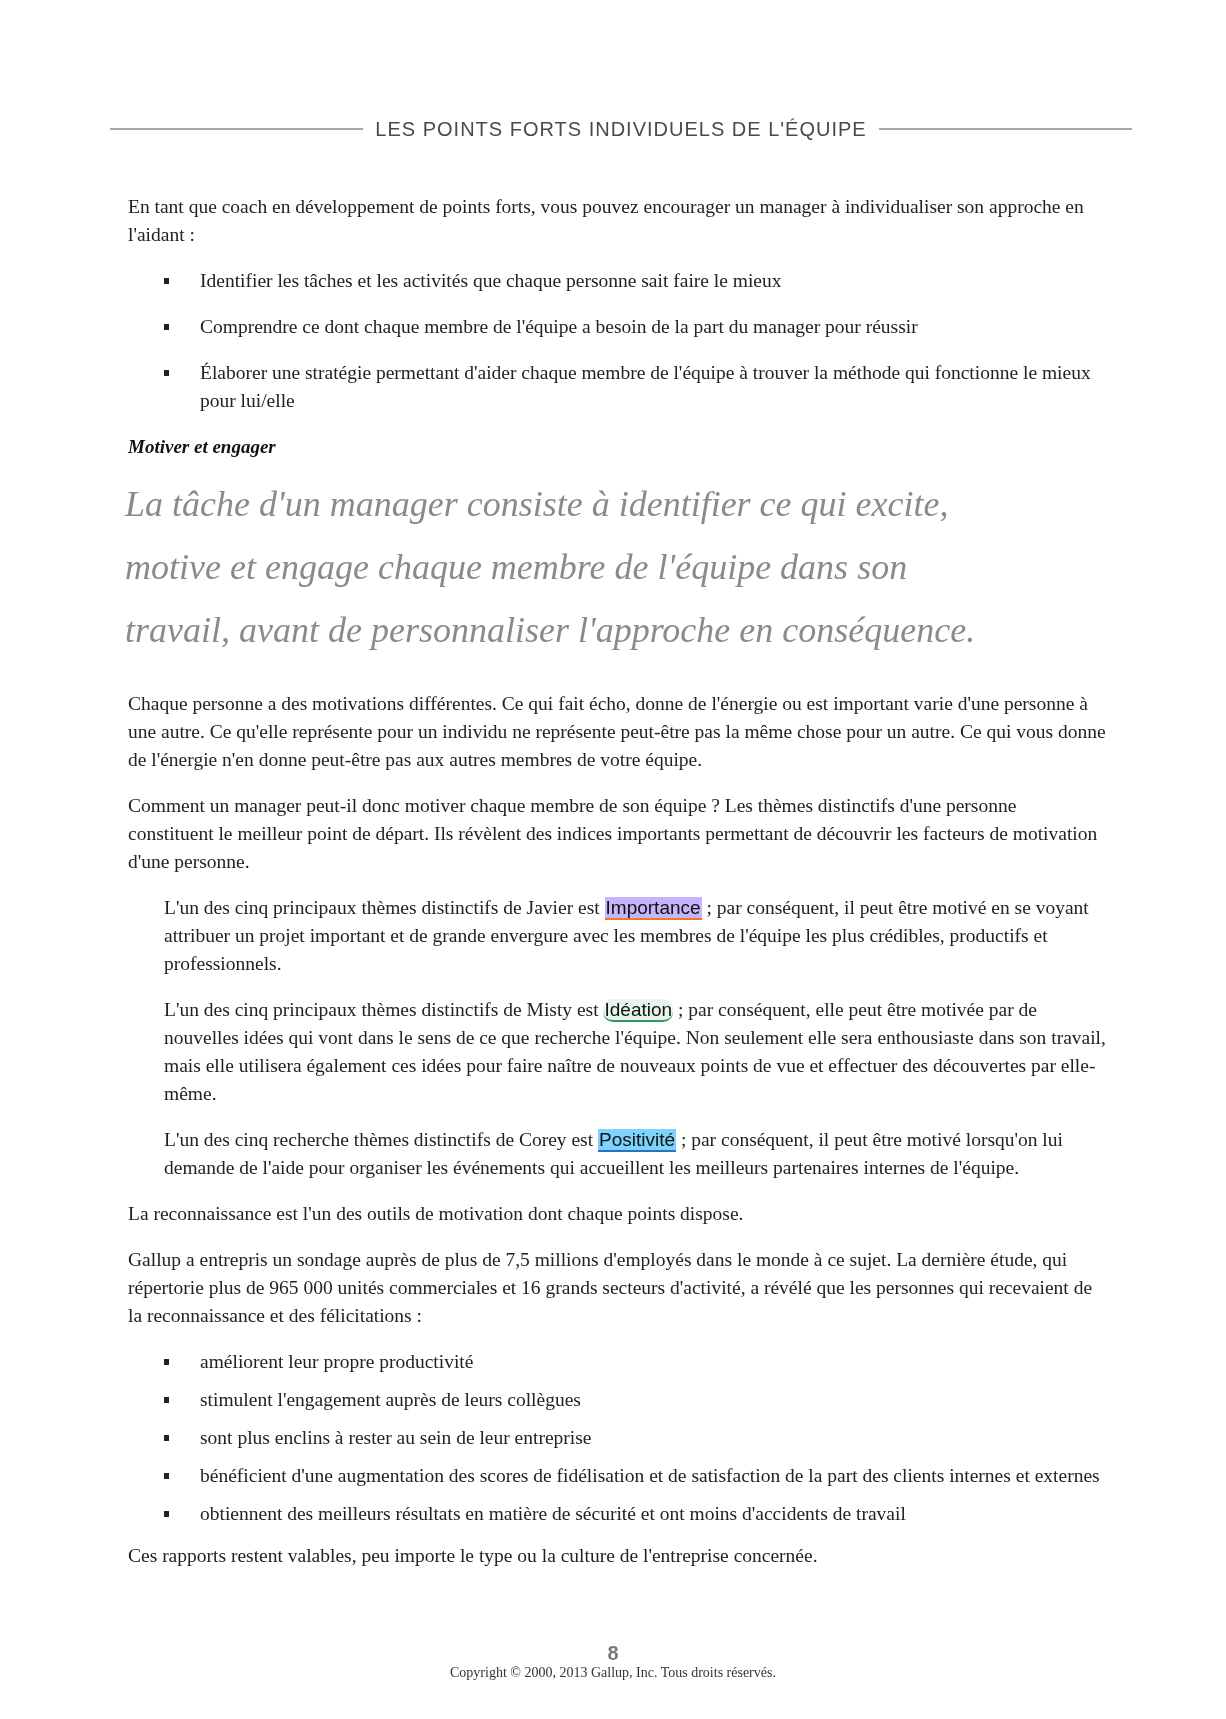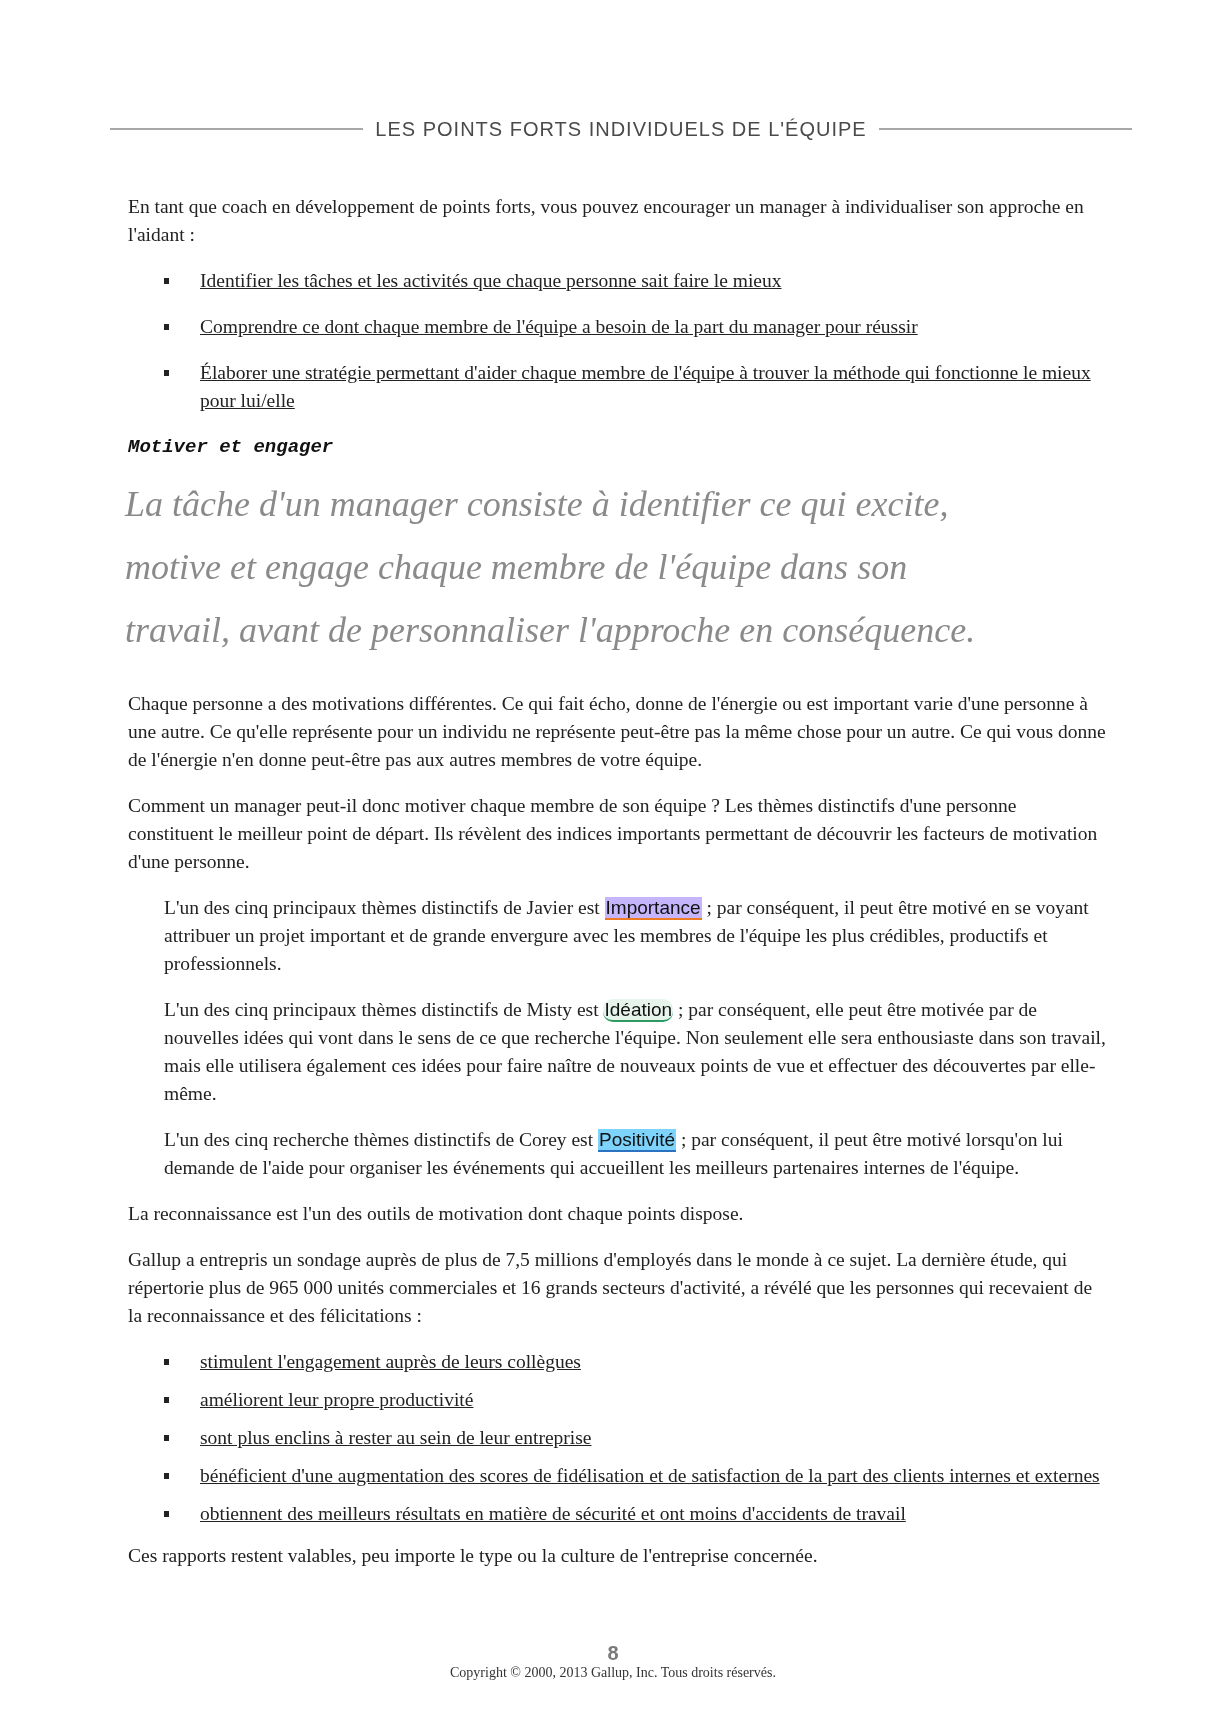--- a/index.html
+++ b/index.html
@@ -5,26 +5,26 @@
     html, body { margin: 0; padding: 0; background: #ffffff; }
     body { width: 1226px; height: 1719px; position: relative; overflow: hidden; }
     .page { position: absolute; left: 0; top: 0; width: 1226px; height: 1719px; }
 
     .header { position: absolute; left: 110px; top: 114px; width: 1022px; height: 30px; display: flex; align-items: center; }
     .header .rule { flex: 1; height: 2px; background: #a8a8a8; }
     .header .title { font-family: "Liberation Sans", sans-serif; font-size: 20px; letter-spacing: 1px; color: #4a4a4a; padding: 0 12px; white-space: nowrap; }
 
     .content { position: absolute; left: 128px; top: 193px; width: 990px; font-family: "Liberation Serif", serif; font-size: 19.5px; line-height: 28px; color: #222; }
     .content p { margin: 0 12px 18px 0; }
-    .bullets { list-style: none; margin: 8px 0 14px 0; padding: 0; text-decoration: underline; }
+    .bullets { list-style: none; margin: 8px 0 14px 0; padding: 0; }
     .bullets li { position: relative; padding-left: 72px; margin-bottom: 18px; }
     .bullets li .bullet { position: absolute; left: 36px; top: 11px; width: 5px; height: 6px; background: #222; }
     .bullets.tight li { margin-bottom: 10px; }
 
-    .subhead { font-family: Liberation Mono, monospace; font-style: italic; font-weight: bold; font-size: 19px; color: #111; margin: 6px 0 12px 0; }
+    .subhead { font-family: Liberation Serif, serif; font-style: italic; font-weight: bold; font-size: 19px; color: #111; margin: 6px 0 12px 0; }
     .pullquote { font-family: "Liberation Serif", serif; font-style: italic; font-size: 36px; line-height: 63px; color: #8a8a8a; margin: 0 0 28px -3px; width: 880px; }
 
     .indent { padding-left: 36px; }
     .theme { font-family: "Liberation Sans", sans-serif; font-size: 19px; color: #111; padding: 0 1px; }
     .theme.orange { background: #c4b5fd; border-bottom: 2px solid #ee7b22; }
     .theme.green { background: #e6f4ec; border-bottom: 2px solid #2e9a63; border-radius: 10px; }
     .theme.blue { background: #7dd3fc; border-bottom: 2px solid #2b73c2; }
 
     .footer { position: absolute; left: 0; top: 1642px; width: 1226px; text-align: center; }
     .footer .pagenum { font-family: "Liberation Sans", sans-serif; font-weight: bold; font-size: 20px; color: #7a7a7a; line-height: 22px; }
@@ -59,22 +59,22 @@
     <p class="indent"><span>L'un des cinq principaux thèmes distinctifs de Javier est </span><span class="theme orange">Importance</span><span> ; par conséquent, il peut être motivé en se voyant attribuer un projet important et de grande envergure avec les membres de l'équipe les plus crédibles, productifs et professionnels.</span></p>
 
     <p class="indent"><span>L'un des cinq principaux thèmes distinctifs de Misty est </span><span class="theme green">Idéation</span><span> ; par conséquent, elle peut être motivée par de nouvelles idées qui vont dans le sens de ce que recherche l'équipe. Non seulement elle sera enthousiaste dans son travail, mais elle utilisera également ces idées pour faire naître de nouveaux points de vue et effectuer des découvertes par elle-même.</span></p>
 
     <p class="indent"><span>L'un des cinq recherche thèmes distinctifs de Corey est </span><span class="theme blue">Positivité</span><span> ; par conséquent, il peut être motivé lorsqu'on lui demande de l'aide pour organiser les événements qui accueillent les meilleurs partenaires internes de l'équipe.</span></p>
 
     <p>La reconnaissance est l'un des outils de motivation dont chaque points dispose.</p>
     <p>Gallup a entrepris un sondage auprès de plus de 7,5 millions d'employés dans le monde à ce sujet. La dernière étude, qui répertorie plus de 965 000 unités commerciales et 16 grands secteurs d'activité, a révélé que les personnes qui recevaient de la reconnaissance et des félicitations :</p>
 
     <ul class="bullets tight">
+      <li><span class="bullet"></span><span>améliorent leur propre productivité</span></li>
       <li><span class="bullet"></span><span>stimulent l'engagement auprès de leurs collègues</span></li>
-      <li><span class="bullet"></span><span>améliorent leur propre productivité</span></li>
       <li><span class="bullet"></span><span>sont plus enclins à rester au sein de leur entreprise</span></li>
       <li><span class="bullet"></span><span>bénéficient d'une augmentation des scores de fidélisation et de satisfaction de la part des clients internes et externes</span></li>
       <li><span class="bullet"></span><span>obtiennent des meilleurs résultats en matière de sécurité et ont moins d'accidents de travail</span></li>
     </ul>
 
     <p>Ces rapports restent valables, peu importe le type ou la culture de l'entreprise concernée.</p>
   </div>
 
   <div class="footer">
     <div class="pagenum">8</div>

